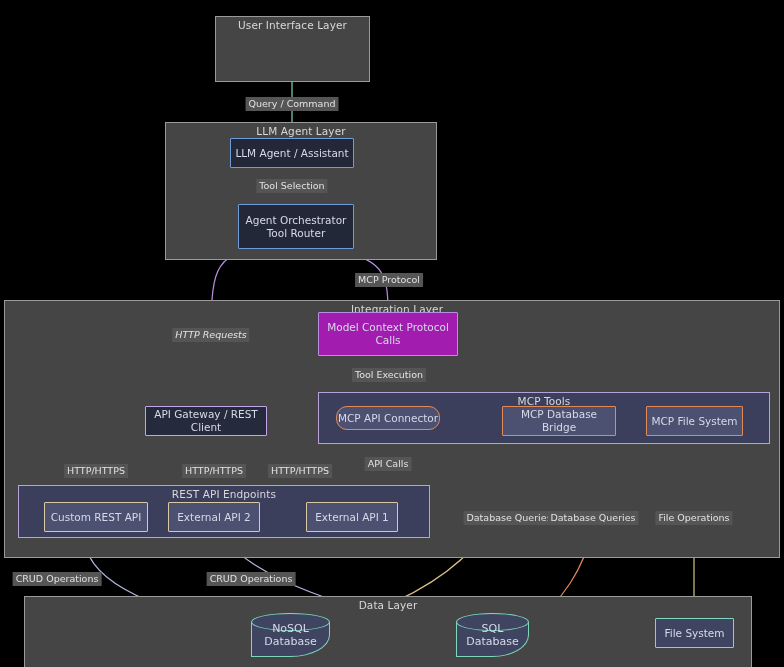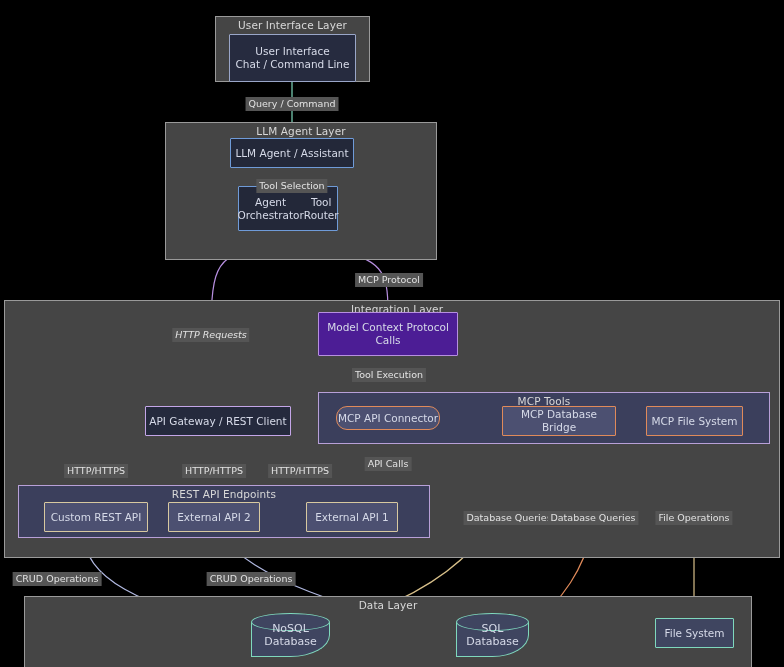--- a/index.html
+++ b/index.html
@@ -10,21 +10,21 @@
   .cluster{position:absolute;background:#454545;border:1px solid #9a9a9a;box-sizing:border-box;}
   .cluster.nested{background:#3b3f5c;border:1px solid #b8a0d8;}
   .cluster-title{position:absolute;left:0;right:0;top:2px;text-align:center;
       color:#d8d8d8;font-size:10.5px;letter-spacing:.1px;white-space:nowrap;}
 
   .node{position:absolute;box-sizing:border-box;display:flex;align-items:center;
       justify-content:center;text-align:center;color:#d6dae8;font-size:10.5px;
       line-height:13px;background:#262b3f;border:1.4px solid #8899bb;border-radius:1px;}
   .node.blue{border-color:#6f9bd8;background:#232839;}
   .node.lav{border-color:#c4a6e8;background:#252a3d;}
-  .node.purple{border-color:#b78fe0;background:#4c1d95;}
+  .node.purple{border-color:#b78fe0;background:#a21caf;}
   .node.orange{border-color:#e08a5a;background:#4c5071;}
   .node.tan{border-color:#d8c9a0;background:#4c5071;}
   .node.teal{border-color:#7fd8bd;background:#3f4560;}
   .node.slate{border-color:#9aa6c8;background:#262b3f;}
 
   .cyl{position:absolute;box-sizing:border-box;}
   .cyl .body{position:absolute;left:0;right:0;top:9px;bottom:0;background:#3f4560;
       border:1.4px solid #7fd8bd;border-top:none;border-radius:0 0 50%/0 0 22px 22px;}
   .cyl .top{position:absolute;left:0;right:0;top:0;height:18px;background:#3f4560;
       border:1.4px solid #7fd8bd;border-radius:50%/50%;box-sizing:border-box;}
@@ -94,30 +94,26 @@
   </div>
 
   <div class="cluster nested" style="left:18px;top:473px;width:412px;height:53px;">
     <div class="cluster-title">REST API Endpoints</div>
   </div>
 
   <div class="cluster" style="left:24px;top:584px;width:728px;height:72px;">
     <div class="cluster-title">Data Layer</div>
   </div>
 
-  <div class="node slate" style="left:229px;top:22px;width:127px;height:48px;flex-direction:column;">
-    <span>User Interface</span>
-    <span>Chat / Command Line</span>
-  </div>
 
   <div class="node blue" style="left:230px;top:126px;width:124px;height:30px;">
     <span>LLM Agent / Assistant</span>
   </div>
 
-  <div class="node blue" style="left:238px;top:174px;width:100px;height:45px;flex-direction:row;">
+  <div class="node blue" style="left:238px;top:192px;width:116px;height:45px;flex-direction:column;">
     <span>Agent Orchestrator</span>
     <span>Tool Router</span>
   </div>
 
   <div class="node purple" style="left:318px;top:300px;width:140px;height:44px;flex-direction:column;">
     <span>Model Context Protocol</span>
     <span>Calls</span>
   </div>
 
   <div class="node orange" style="left:336px;top:394px;width:104px;height:24px;border-radius:11px;">
@@ -125,21 +121,21 @@
   </div>
 
   <div class="node orange" style="left:502px;top:394px;width:114px;height:30px;">
     <span>MCP Database Bridge</span>
   </div>
 
   <div class="node orange" style="left:646px;top:394px;width:97px;height:30px;">
     <span>MCP File System</span>
   </div>
 
-  <div class="node lav" style="left:145px;top:394px;width:146px;height:30px;">
+  <div class="node lav" style="left:145px;top:394px;width:122px;height:30px;">
     <span>API Gateway / REST Client</span>
   </div>
 
   <div class="node tan" style="left:44px;top:490px;width:104px;height:30px;">
     <span>Custom REST API</span>
   </div>
 
   <div class="node tan" style="left:168px;top:490px;width:92px;height:30px;">
     <span>External API 2</span>
   </div>

